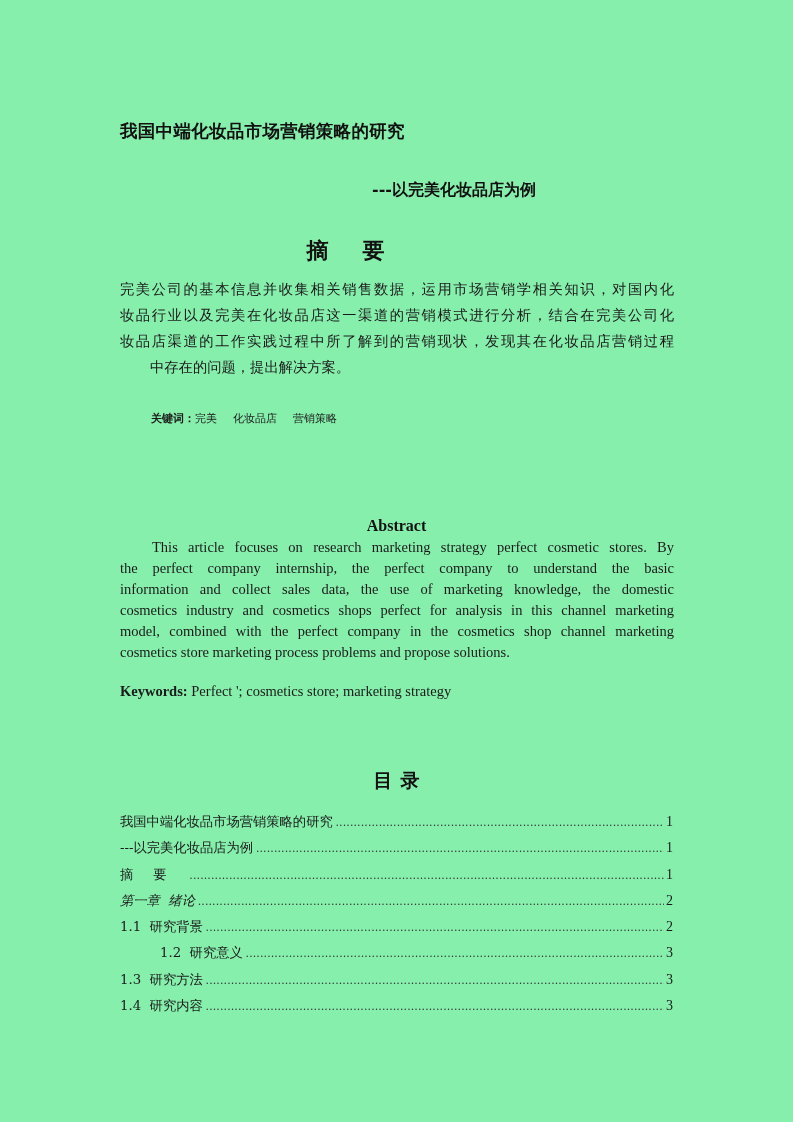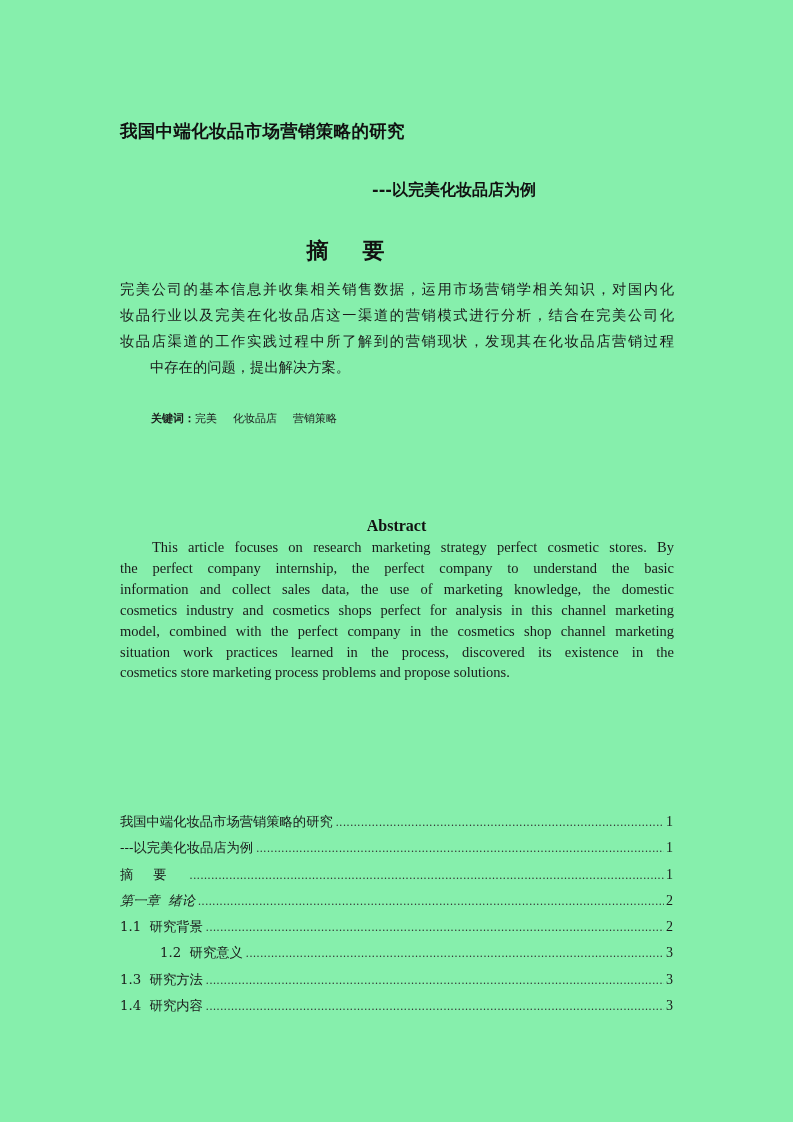--- a/index.html
+++ b/index.html
@@ -178,25 +178,31 @@
   </div>
 
   <div class="abs en-abstract-heading">Abstract</div>
 
   <div class="abs en-body">
     <span class="line indent">This article focuses on research marketing strategy perfect cosmetic stores. By</span>
     <span class="line">the perfect company internship, the perfect company to understand the basic</span>
     <span class="line">information and collect sales data, the use of marketing knowledge, the domestic</span>
     <span class="line">cosmetics industry and cosmetics shops perfect for analysis in this channel marketing</span>
     <span class="line">model, combined with the perfect company in the cosmetics shop channel marketing</span>
-    <span class="line">situation work practices learned in the process, discovered its existence in the</span>
     <span class="line last">cosmetics store marketing process problems and propose solutions.</span>
   </div>
 
-
+  <div class="abs en-keywords">
+    <span class="kw-label">Keywords:</span>
+    <span>Perfect '; cosmetics store; marketing strategy</span>
+  </div>
+
+  <div class="abs toc-heading">
+    <span>目</span><span class="gap"></span><span>录</span>
+  </div>
 
   <div class="abs toc">
     <div class="toc-row">
       <span class="toc-label">我国中端化妆品市场营销策略的研究</span>
       <span class="toc-dots">........................................................................................................................................................................................................</span>
       <span class="toc-page">1</span>
     </div>
     <div class="toc-row">
       <span class="toc-label">---以完美化妆品店为例</span>
       <span class="toc-dots">........................................................................................................................................................................................................</span>

